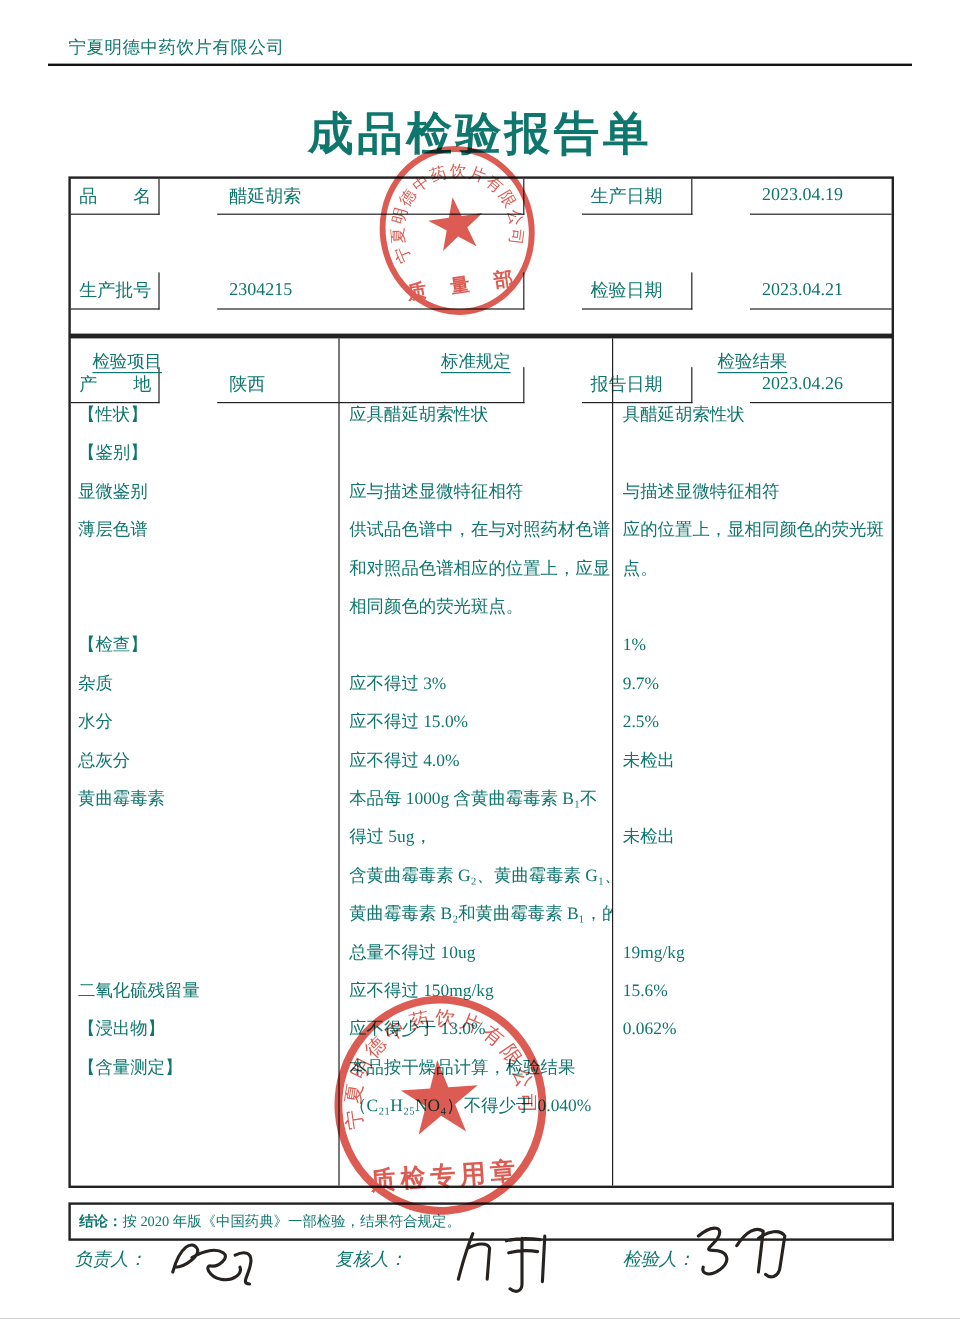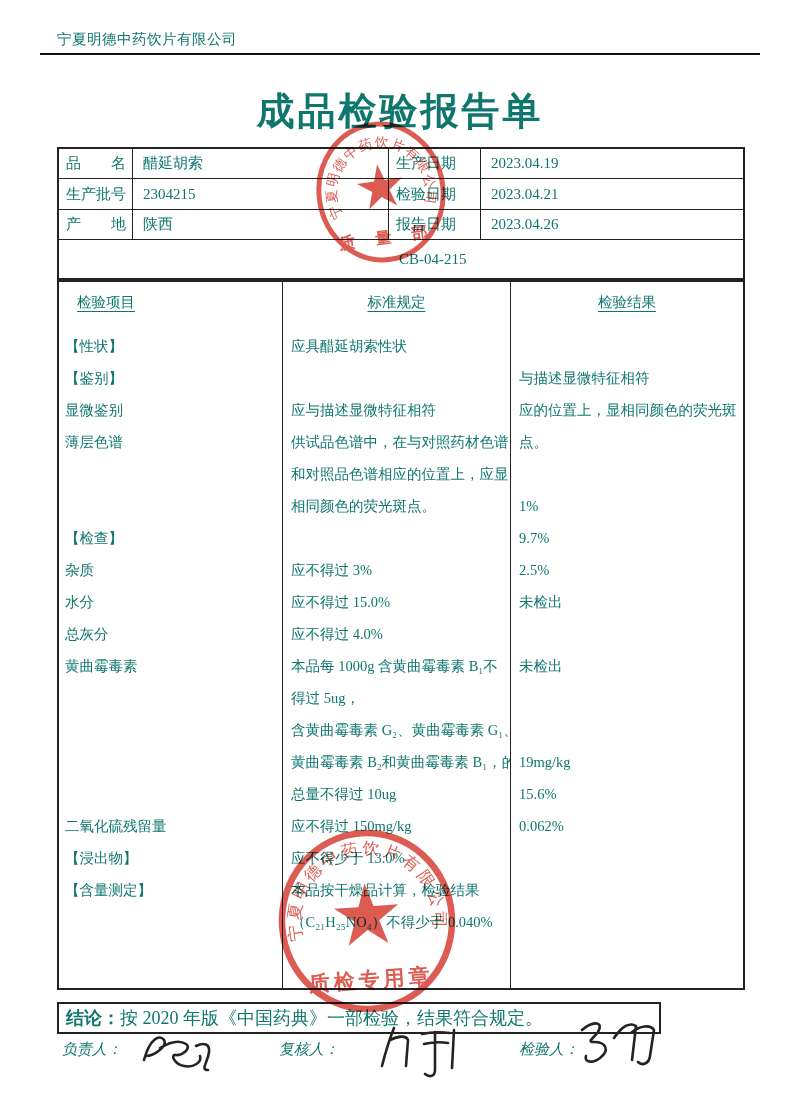--- a/index.html
+++ b/index.html
@@ -13,21 +13,21 @@
   .hdr-company{position:absolute;left:57px;top:30px;font-size:14.5px;letter-spacing:.5px;}
   .hdr-code{position:absolute;right:55px;top:30px;font-size:14.5px;}
   .hdr-rule{position:absolute;left:40px;top:53px;width:720px;height:2px;background:#111;}
   .doc-title{position:absolute;left:0;top:86px;width:100%;text-align:center;
     font-size:38px;font-weight:bold;letter-spacing:3px;
     font-family:"Liberation Sans","DejaVu Sans",sans-serif;}
   
   .info-table{position:absolute;left:57px;top:147px;width:688px;height:133px;
     border:2px solid #222;box-sizing:border-box;display:grid;
     grid-template-columns:74px 256px 92px 1fr;
-    grid-template-rows:30px 31px 30px 1fr;font-size:15px;}
+    grid-template-rows:30px 31px 30px 1fr;font-size:15px;gap:48px;}
   .ic{border-right:1px solid #222;border-bottom:1px solid #222;box-sizing:border-box;
     display:flex;align-items:center;padding-left:7px;white-space:nowrap;overflow:hidden;}
   .ic.val{padding-left:10px;}
   .ic.lastcol{border-right:none;}
   .ic.lastrow{border-bottom:none;}
   .ic.span2a{grid-column:1/3;}
   .ic.span2b{grid-column:3/5;border-right:none;}
   
   .main-table{position:absolute;left:57px;top:280px;width:688px;height:710px;
     border:2px solid #222;box-sizing:border-box;display:grid;
@@ -37,23 +37,23 @@
   .mhead{height:40px;line-height:40px;white-space:nowrap;}
   .mhead .u{text-decoration:underline;text-underline-offset:4px;}
   .mhead.c1{padding-left:18px;}
   .mhead.c2,.mhead.c3{text-align:center;}
   .mspacer{height:8px;}
   .tline{height:32px;line-height:32px;white-space:nowrap;}
   .col-item .tline{padding-left:6px;}
   .col-standard .tline{padding-left:8px;}
   .col-result .tline{padding-left:8px;}
   
-  .conclusion{position:absolute;left:57px;top:1002px;width:604px;height:32px;
+  .conclusion{position:absolute;left:57px;top:1002px;width:688px;height:32px;
     border:2px solid #222;box-sizing:border-box;line-height:28px;
-    padding-left:7px;font-size:18px;white-space:nowrap;}
+    padding-left:7px;font-size:12px;white-space:nowrap;}
   .conclusion .lbl{font-weight:bold;}
   
   .sign-label{position:absolute;top:1040px;font-size:15px;white-space:nowrap;font-style:italic;}
   #lbl-resp{left:62px;} #lbl-rev{left:279px;} #lbl-insp{left:519px;}
   .sig{position:absolute;}
   .sig path{fill:none;stroke:#26221f;stroke-width:2.6;stroke-linecap:round;stroke-linejoin:round;}
   
   .stamp{position:absolute;mix-blend-mode:multiply;opacity:.88;}
   .stamp text{font-family:"Liberation Sans","DejaVu Sans",sans-serif;}
 </style>
@@ -129,20 +129,21 @@
         <div class="tline">黄曲霉毒素 B₂和黄曲霉毒素 B₁，的</div>
         <div class="tline">总量不得过 10ug</div>
         <div class="tline">应不得过 150mg/kg</div>
         <div class="tline">应不得少于 13.0%</div>
         <div class="tline">本品按干燥品计算，检验结果</div>
         <div class="tline">（C₂₁H₂₅NO₄）不得少于 0.040%</div>
       </div>
     <div class="mcol col-result last" id="col-result">
       <div class="mhead c3"><span class="u">检验结果</span></div>
       <div class="mspacer"></div>
+    <div class="tline">具醋延胡索性状</div>
         <div class="tline"></div>
         <div class="tline">与描述显微特征相符</div>
         <div class="tline">应的位置上，显相同颜色的荧光斑</div>
         <div class="tline">点。</div>
         <div class="tline"></div>
         <div class="tline">1%</div>
         <div class="tline">9.7%</div>
         <div class="tline">2.5%</div>
         <div class="tline">未检出</div>
         <div class="tline"></div>

